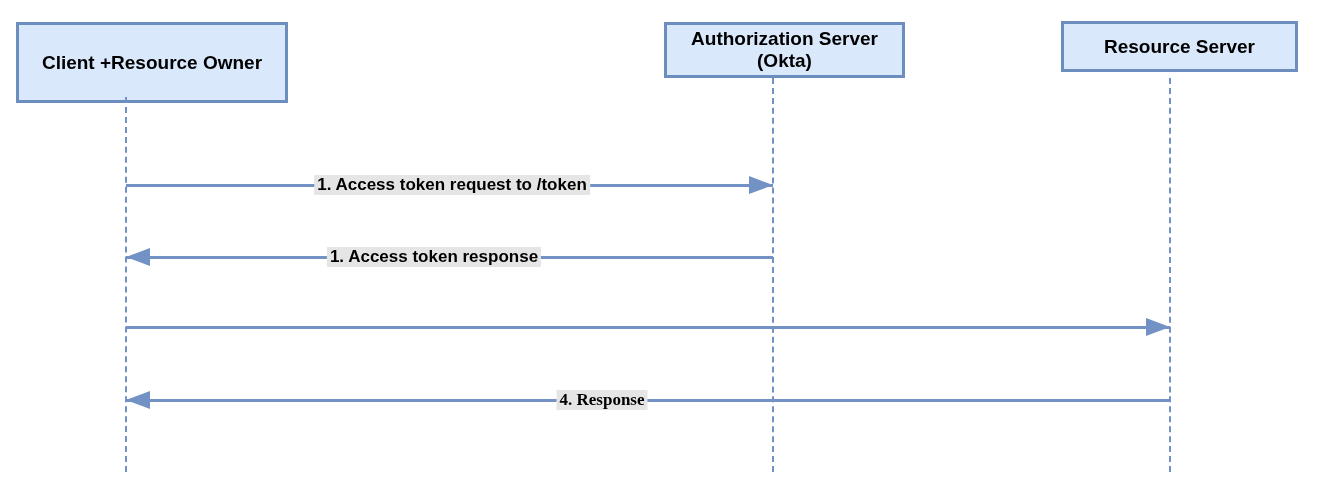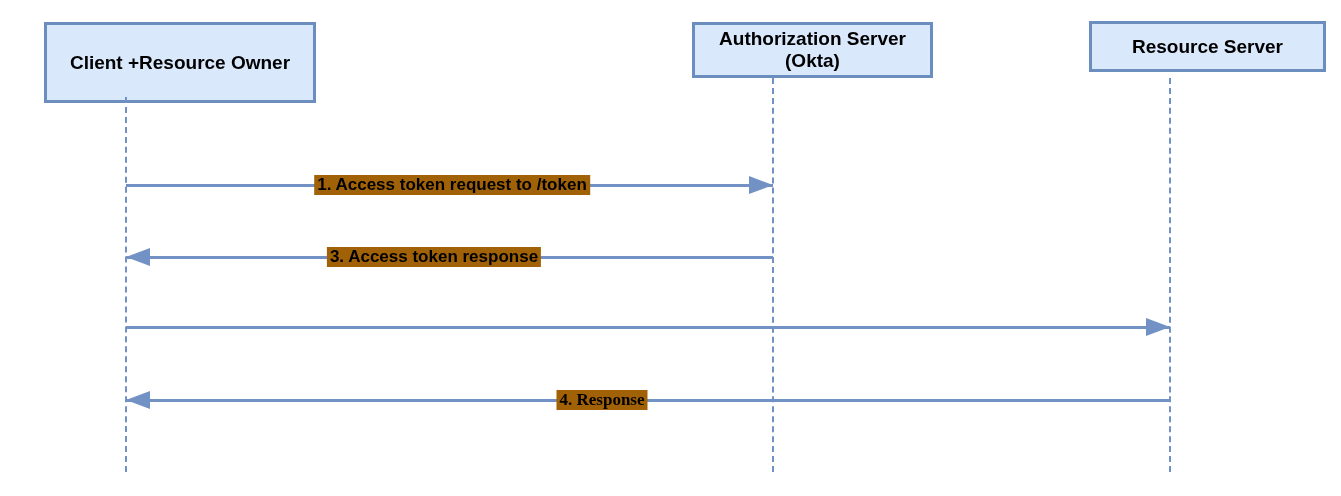--- a/index.html
+++ b/index.html
@@ -22,21 +22,20 @@
     border: 3px solid #6c8ebf;
     display: flex;
     align-items: center;
     justify-content: center;
     text-align: center;
     font-weight: bold;
     font-size: 19px;
     line-height: 1.15;
     color: #000000;
     white-space: pre-line;
-    margin-left: 28px;
   }
   .actor-client          { left: 16px;   top: 22px; width: 272px; height: 81px; }
   .actor-auth-server     { left: 664px;  top: 22px; width: 241px; height: 56px; }
   .actor-resource-server { left: 1061px; top: 21px; width: 237px; height: 51px; }
 
   .lifeline {
     position: absolute;
     width: 0;
     border-left: 2px dashed #7291c4;
   }
@@ -55,21 +54,21 @@
     height: 0;
     border-top: 9px solid transparent;
     border-bottom: 9px solid transparent;
   }
   .arrowhead.right { border-left: 24px solid #7291c4; }
   .arrowhead.left  { border-right: 24px solid #7291c4; }
 
   .msg-label {
     position: absolute;
     transform: translate(-50%, -50%);
-    background: #a16207;
+    background: #e5e5e5;
     font-weight: bold;
     font-size: 17px;
     color: #000000;
     white-space: nowrap;
     padding: 0 3px;
   }
 
   
   .m1-line  { left: 126px; top: 184px; width: 647px; }
   .m1-head  { left: 749px; top: 176px; }
@@ -111,21 +110,21 @@
   <div class="lifeline lifeline-client"></div>
   <div class="lifeline lifeline-auth-server"></div>
   <div class="lifeline lifeline-resource-server"></div>
 
   <div class="msg-line m1-line"></div>
   <div class="arrowhead right m1-head"></div>
   <span class="msg-label m1-label">1. Access token request to /token</span>
 
   <div class="msg-line m2-line"></div>
   <div class="arrowhead left m2-head"></div>
-  <span class="msg-label m2-label">3. Access token response</span>
+  <span class="msg-label m2-label">1. Access token response</span>
 
   <div class="msg-line m3-line"></div>
   <div class="arrowhead right m3-head"></div>
 
   <div class="msg-line m4-line"></div>
   <div class="arrowhead left m4-head"></div>
   <span class="msg-label m4-label">4. Response</span>
 
 </div>
 

